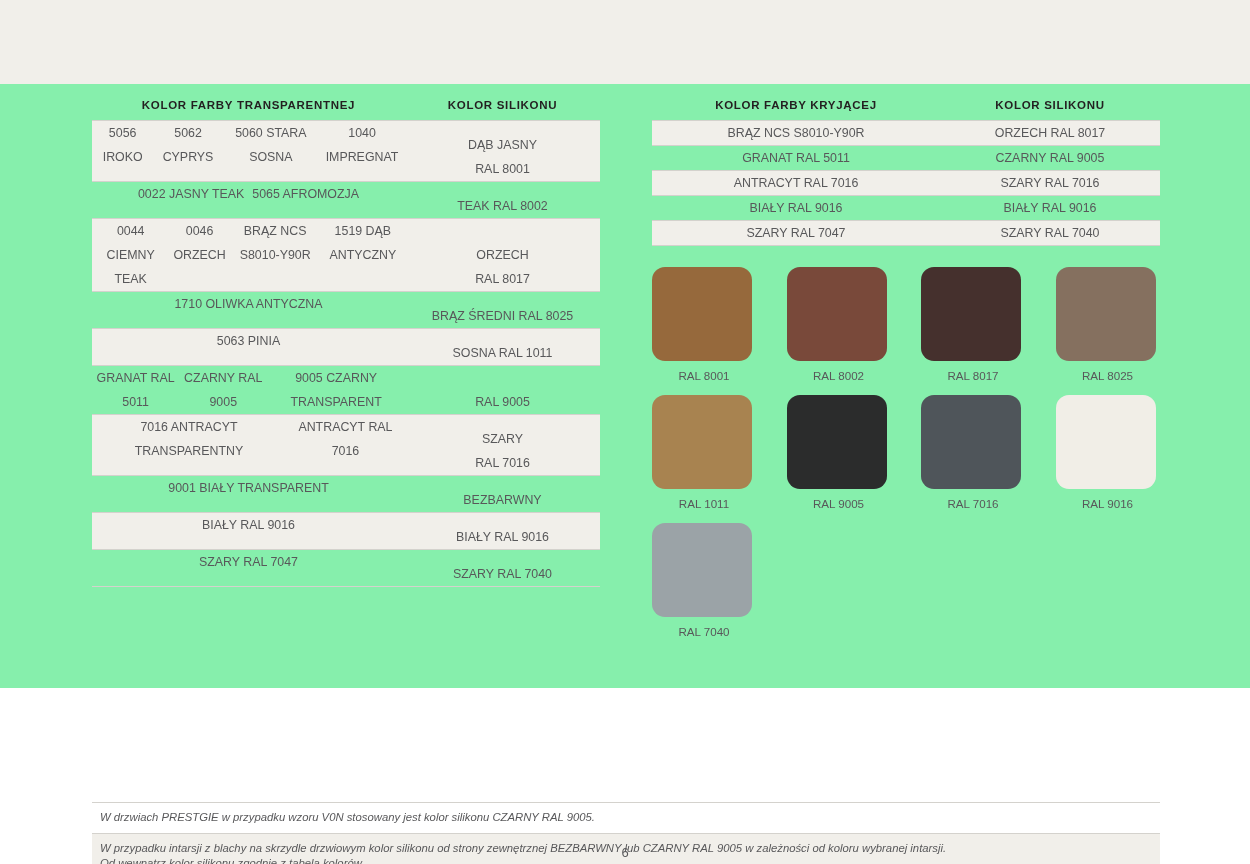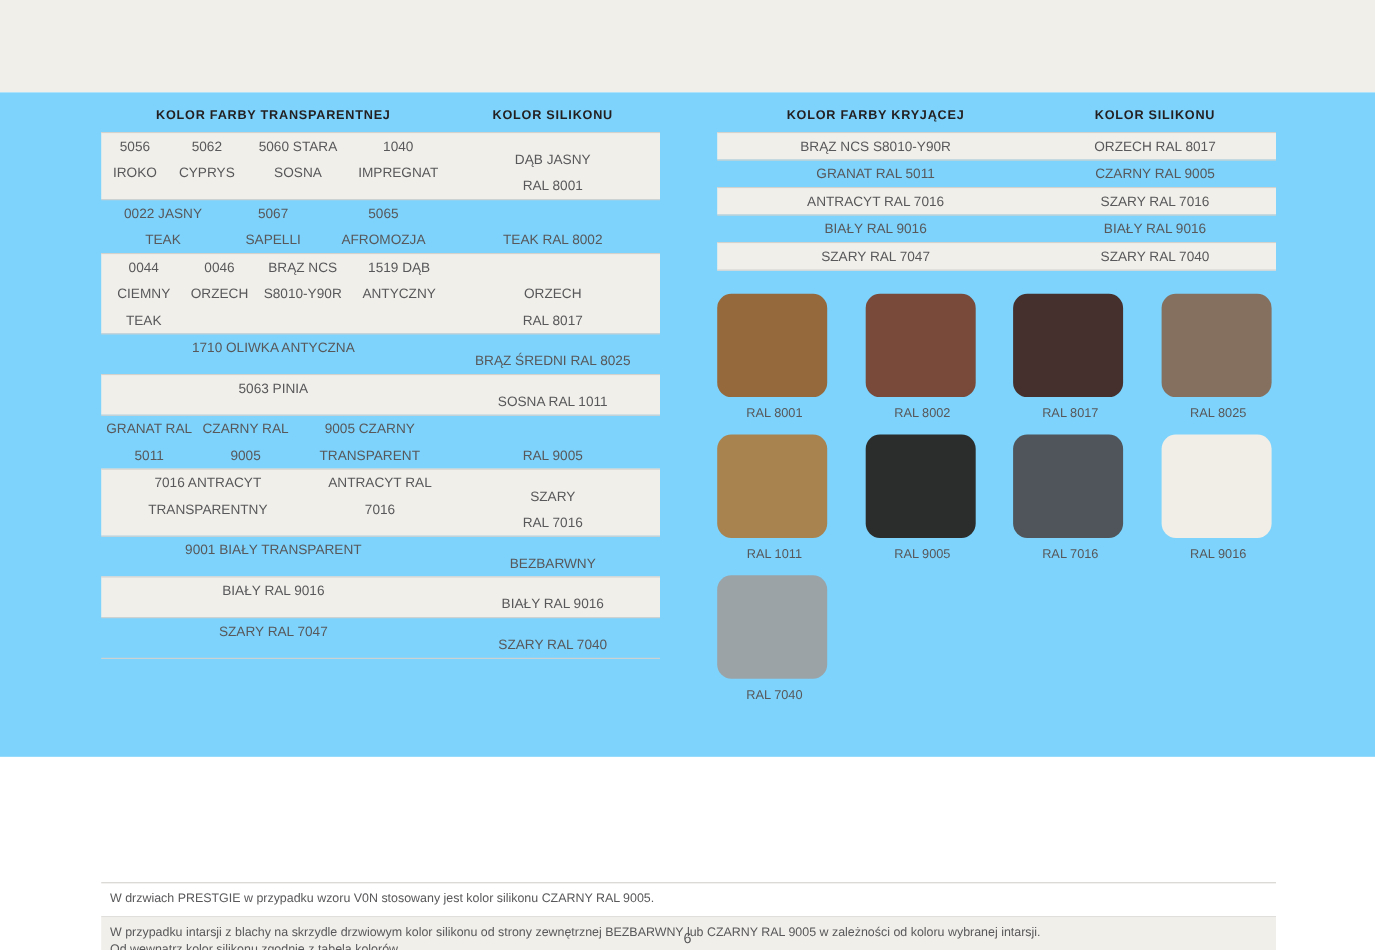--- a/index.html
+++ b/index.html
@@ -11,21 +11,21 @@
     color: #58585a;
     position: relative;
     overflow: hidden;
   }
   #topband {
     position: absolute; left: 0; top: 0; width: 1250px; height: 84px;
     background: #f1efea;
   }
   #page {
     position: absolute; left: 0; top: 84px; width: 1250px; height: 604px;
-    background: #7dd3fc;
+    background: #86efac;
   }
 
   
   .tbl { position: absolute; }
   .thead { display: flex; }
   .thead .th {
     font-size: 11.5px; font-weight: bold; letter-spacing: .7px;
     color: #231f20; text-align: center; padding-bottom: 9px;
   }
   .trow {
@@ -72,21 +72,21 @@
 
   
   #notes { position: absolute; left: 92px; top: 718px; width: 1068px; }
   .note {
     font-size: 11.3px; color: #58585a; line-height: 15.5px;
     padding: 7px 8px 7px 8px;
     border-bottom: 1px solid #d4d2cd;
   }
   .note.first { border-top: 1px solid #d4d2cd; }
   .note.shade { background: #f1efea; }
-  .note p { margin: 0; }
+  .note p { margin: 0; font-style: italic; }
 
   #pagenum {
     position: absolute; left: 0; top: 845px; width: 1250px;
     text-align: center; font-size: 13px; color: #58585a;
   }
 </style>
 </head>
 <body>
 
 <div id="topband"></div>
@@ -109,21 +109,20 @@
           <div class="cell-right">
             <div class="ritem">
               <span class="ritem-line">DĄB JASNY</span>
               <span class="ritem-line">RAL 8001</span>
             </div>
           </div>
         </div>
         <div class="trow">
           <div class="cell-left">
             <div class="litem">0022 JASNY TEAK</div>
-            <div class="litem">5067 SAPELLI</div>
             <div class="litem">5065 AFROMOZJA</div>
           </div>
           <div class="cell-right">
             <div class="ritem">
               <span class="ritem-line">TEAK RAL 8002</span>
             </div>
           </div>
         </div>
         <div class="trow shade">
           <div class="cell-left">

